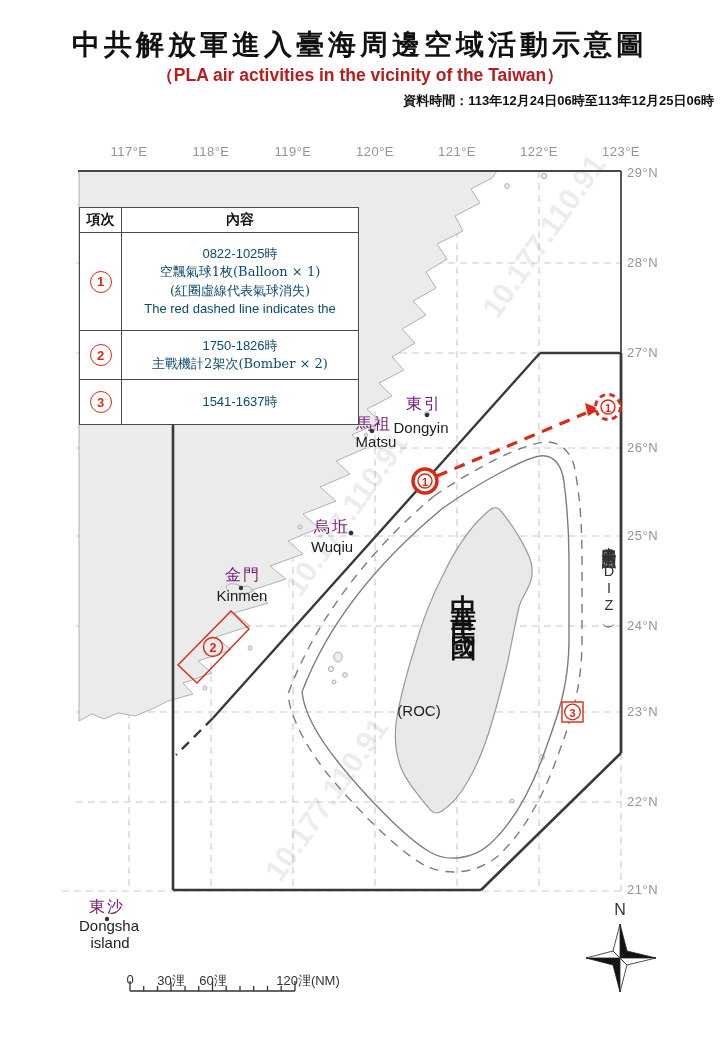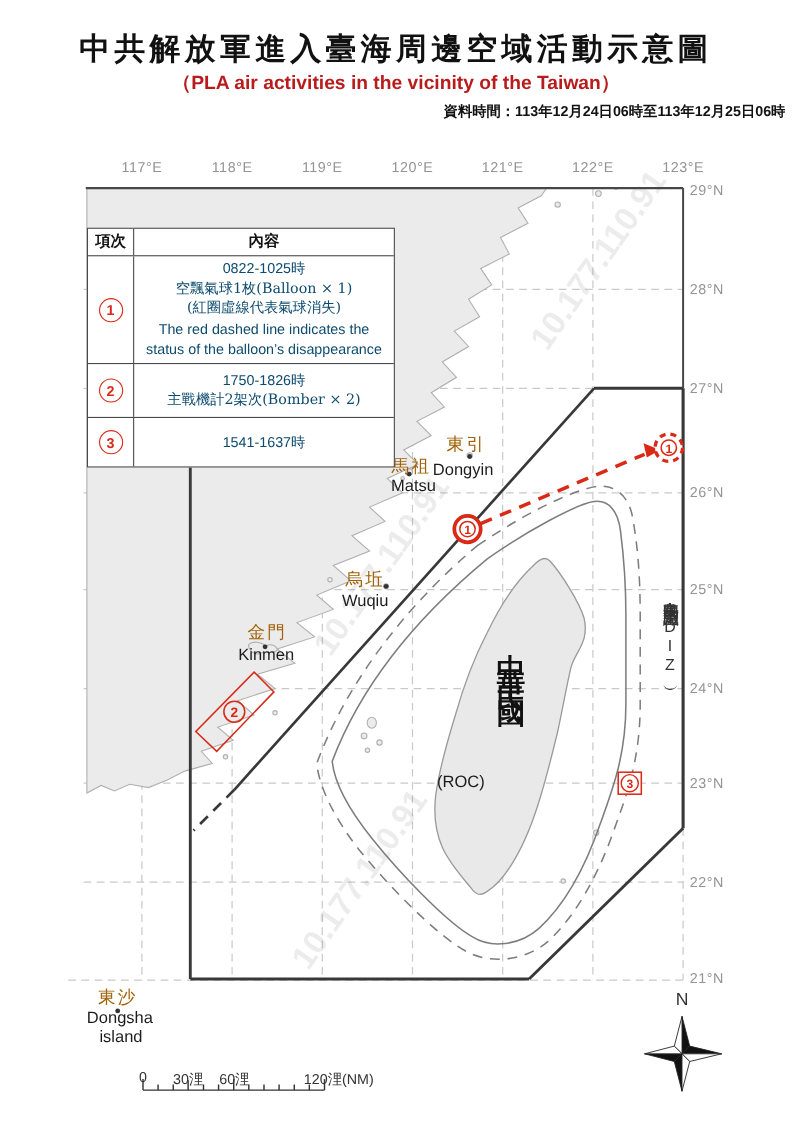--- a/index.html
+++ b/index.html
@@ -26,21 +26,21 @@
   .cell-line{font-size:13px;line-height:18.5px;color:#0c4a6e;font-family:"Liberation Sans", sans-serif;white-space:nowrap;}
   .cjk-line{font-family:"DejaVu Serif", serif;}
   .red-badge{display:inline-flex;align-items:center;justify-content:center;width:20px;height:20px;
       border:1.6px solid #d92a18;border-radius:50%;color:#d92a18;font-size:13px;font-weight:bold;}
   
   .vtext{writing-mode:vertical-rl;text-orientation:upright;}
   #roc-vertical{left:447px;top:574px;font-family:"DejaVu Serif", serif;font-size:26px;font-weight:bold;
       letter-spacing:14px;color:#111;}
   #adiz-vertical{left:599px;top:536px;font-size:14.5px;letter-spacing:1px;color:#333;}
   
-  .place-zh{font-family:"DejaVu Serif", serif;font-size:16px;color:#a16207;text-align:center;letter-spacing:2px;white-space:nowrap;}
+  .place-zh{font-family:"DejaVu Serif", serif;font-size:16px;color:#701a75;text-align:center;letter-spacing:2px;white-space:nowrap;}
   .place-en{font-size:15px;color:#1c1c1c;text-align:center;white-space:nowrap;}
   .scale-label{font-size:13px;color:#333;text-align:center;white-space:nowrap;}
   #compass-n{left:606px;top:901px;width:28px;text-align:center;font-size:16px;color:#333;}
 </style>
 </head>
 <body>
 
 <div id="canvas">
 
   <div class="abs" id="title-zh">中共解放軍進入臺海周邊空域活動示意圖</div>
@@ -227,21 +227,20 @@
     </div>
     <div class="tbl-row" style="height:97px">
       <div class="tbl-c1">
           <span class="red-badge">1</span>
         </div>
       <div class="tbl-c2">
         <span class="cell-line">0822-1025時</span>
         <span class="cell-line cjk-line">空飄氣球1枚(Balloon × 1)</span>
         <span class="cell-line cjk-line">(紅圈虛線代表氣球消失)</span>
         <span class="cell-line">The red dashed line indicates the</span>
-        <span class="cell-line">status of the balloon’s disappearance</span>
       </div>
     </div>
     <div class="tbl-row" style="height:48px">
       <div class="tbl-c1">
           <span class="red-badge">2</span>
         </div>
       <div class="tbl-c2">
         <span class="cell-line">1750-1826時</span>
         <span class="cell-line cjk-line">主戰機計2架次(Bomber × 2)</span>
       </div>

